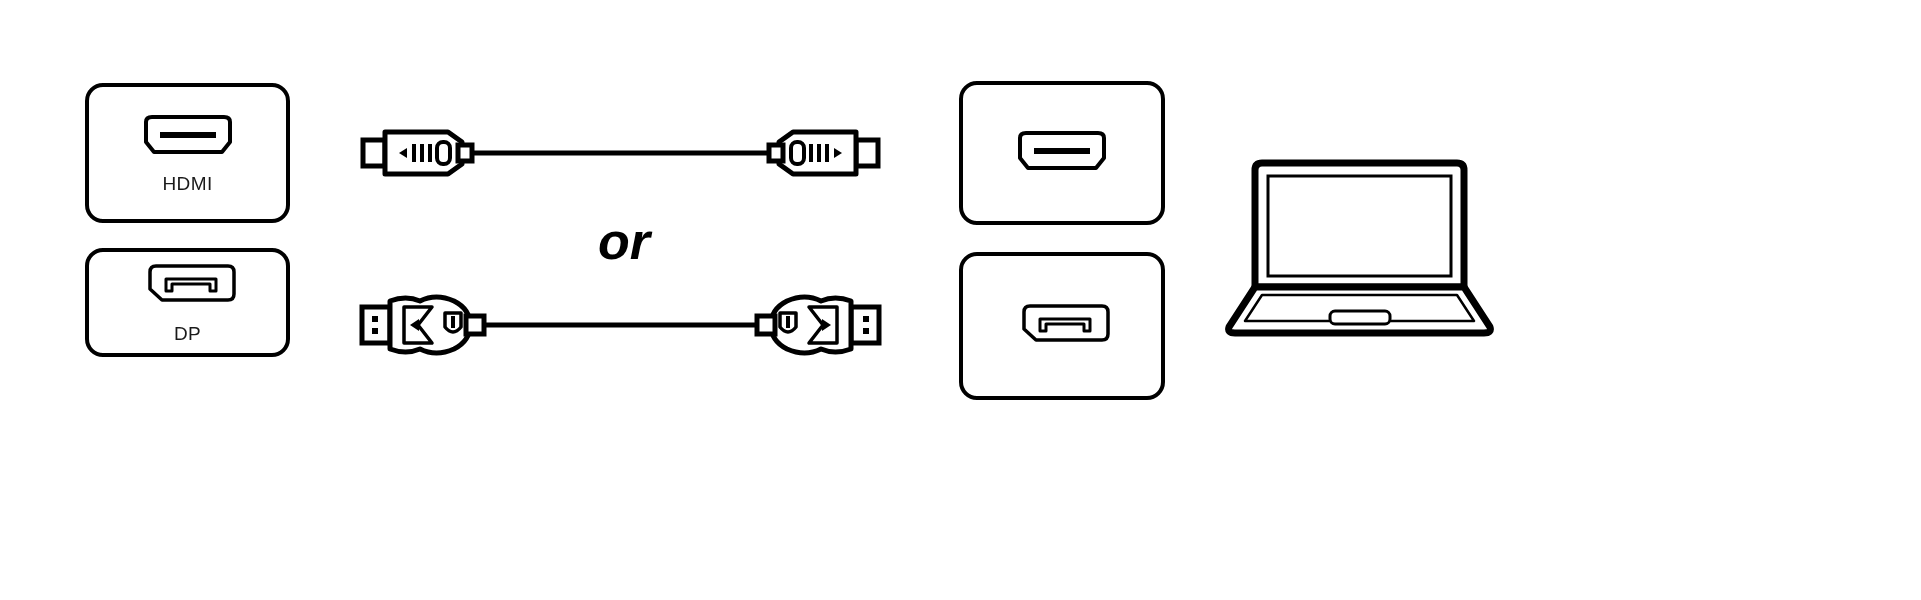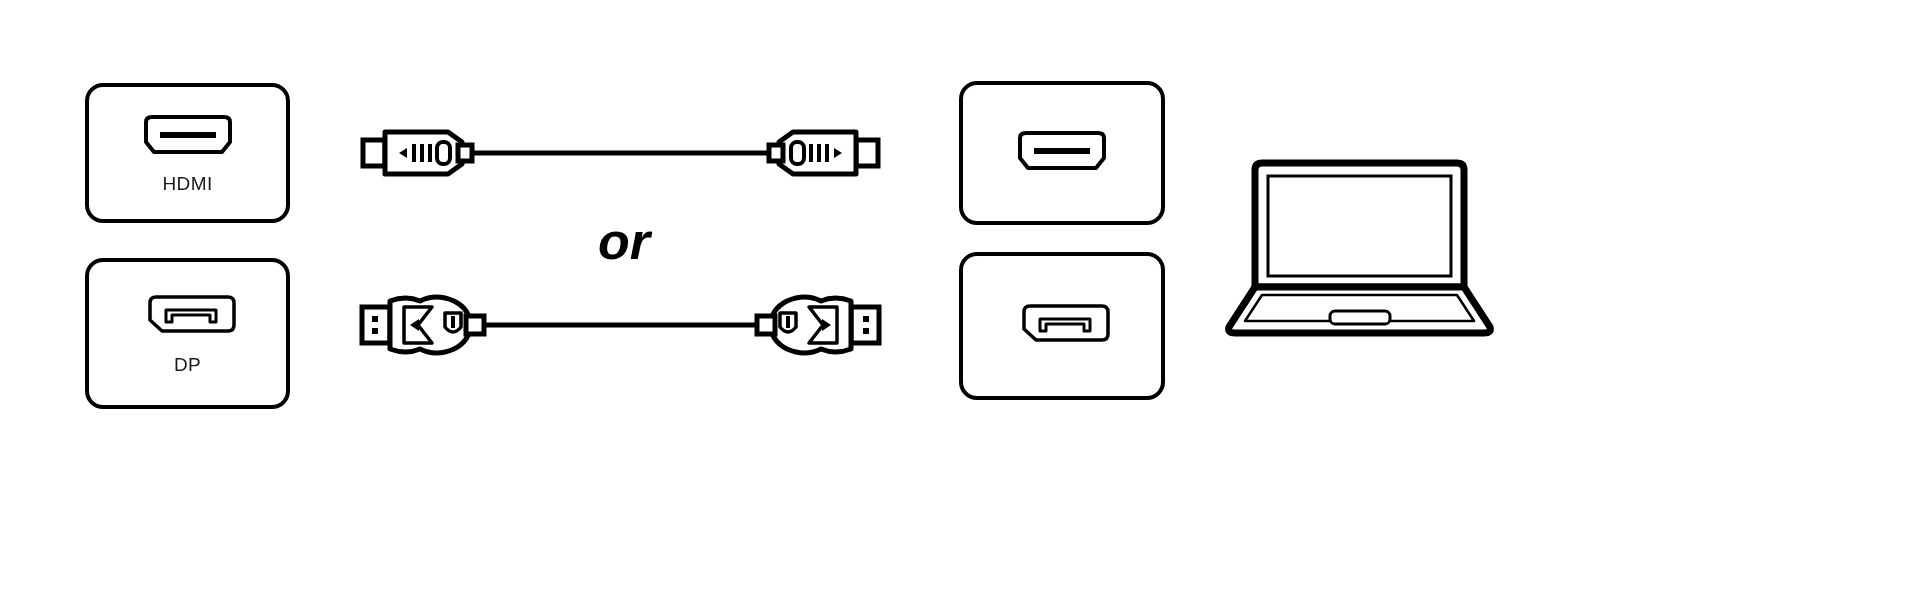--- a/index.html
+++ b/index.html
@@ -66,21 +66,21 @@
   <div class="panel" style="left:85px;top:83px;width:205px;height:140px;">
     <span class="hdmi-port">
       <svg viewBox="0 0 104 46" xmlns="http://www.w3.org/2000/svg">
         <path d="M10 8 Q10 3 16 3 L88 3 Q94 3 94 8 L94 28 L86 38 L18 38 L10 28 Z" fill="#fff" stroke="#000" stroke-width="4" stroke-linejoin="round"></path>
         <rect x="24" y="18" width="56" height="6" fill="#000"></rect>
       </svg>
     </span>
     <span class="panel-label">HDMI</span>
   </div>
 
-  <div class="panel" style="left:85px;top:258px;width:205px;height:151px;">
+  <div class="panel" style="left:85px;top:248px;width:205px;height:109px;">
     <span class="dp-port">
       <svg viewBox="0 0 104 48" xmlns="http://www.w3.org/2000/svg">
         <path d="M20 4 L92 4 Q98 4 98 10 L98 32 Q98 38 92 38 L26 38 L14 27 L14 10 Q14 4 20 4 Z" fill="#fff" stroke="#000" stroke-width="3.5" stroke-linejoin="round"></path>
         <path d="M30 17 L80 17 L80 29 L74 29 L74 22 L36 22 L36 29 L30 29 Z" fill="#fff" stroke="#000" stroke-width="3" stroke-linejoin="round"></path>
       </svg>
     </span>
     <span class="panel-label">DP</span>
   </div>
 
   <div class="cable" style="left:358px;top:118px;">

